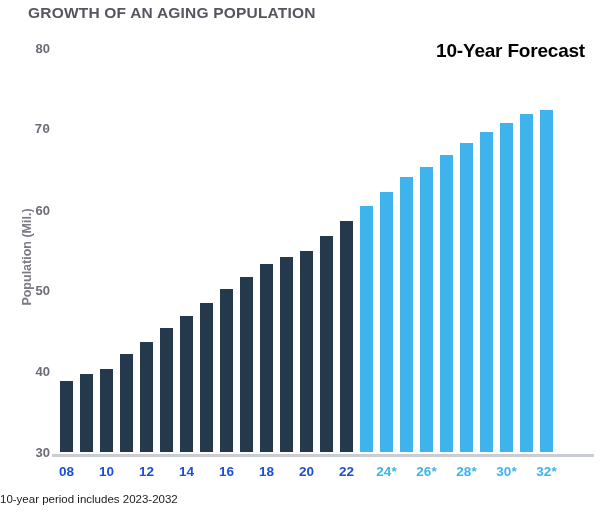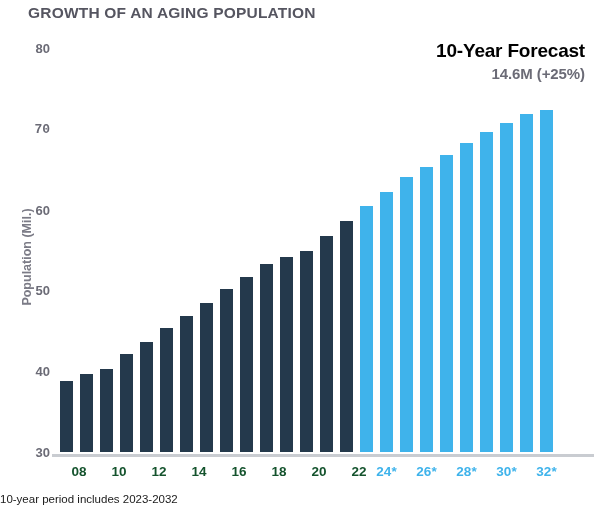--- a/index.html
+++ b/index.html
@@ -80,42 +80,41 @@
   
   .xtick {
     position: absolute;
     top: 464px;
     width: 40px;
     text-align: center;
     font-size: 13.5px; font-weight: bold;
     transform: translateX(-50%);
     white-space: nowrap;
   }
-  .xtick.hist { color: #14532d; text-align: right; }
+  .xtick.hist { color: #1d4ed8; }
   .xtick.fc   { color: #3fb3eb; }
 
   
   .footnote {
     position: absolute;
     left: 0px; top: 492px;
     font-size: 11.5px;
     color: #1a1a1a;
     line-height: 1.35;
   }
 </style>
 </head>
 <body>
 
 <div id="root">
 
   <div class="chart-title">GROWTH OF AN AGING POPULATION</div>
 
   <div class="callout">
     <div class="callout-head">10-Year Forecast</div>
-    <div class="callout-sub">14.6M (+25%)</div>
   </div>
 
   <div class="ylabel">Population (Mil.)</div>
 
   <div id="yticks">
       <div class="ytick" style="top: 452px;">30</div>
       <div class="ytick" style="top: 371.2px;">40</div>
       <div class="ytick" style="top: 290.4px;">50</div>
       <div class="ytick" style="top: 209.6px;">60</div>
       <div class="ytick" style="top: 128.8px; font-family: Liberation Mono, monospace;">70</div>

